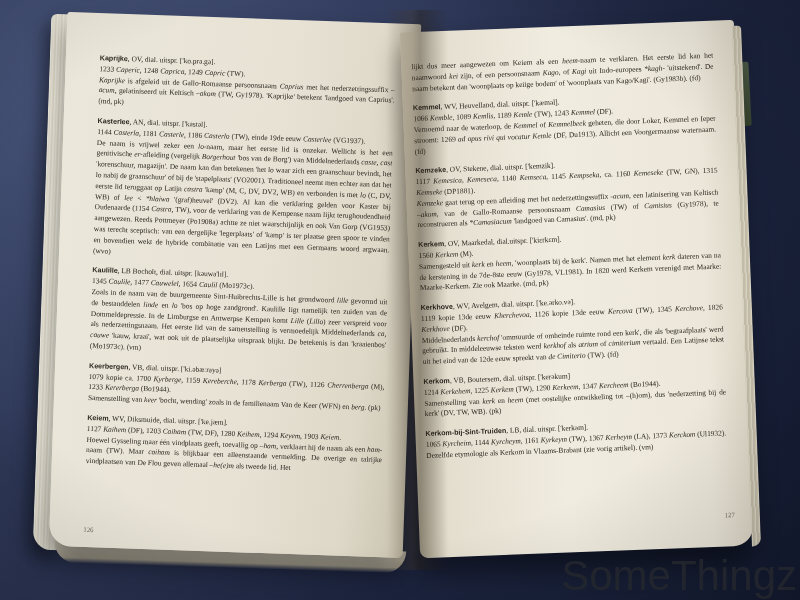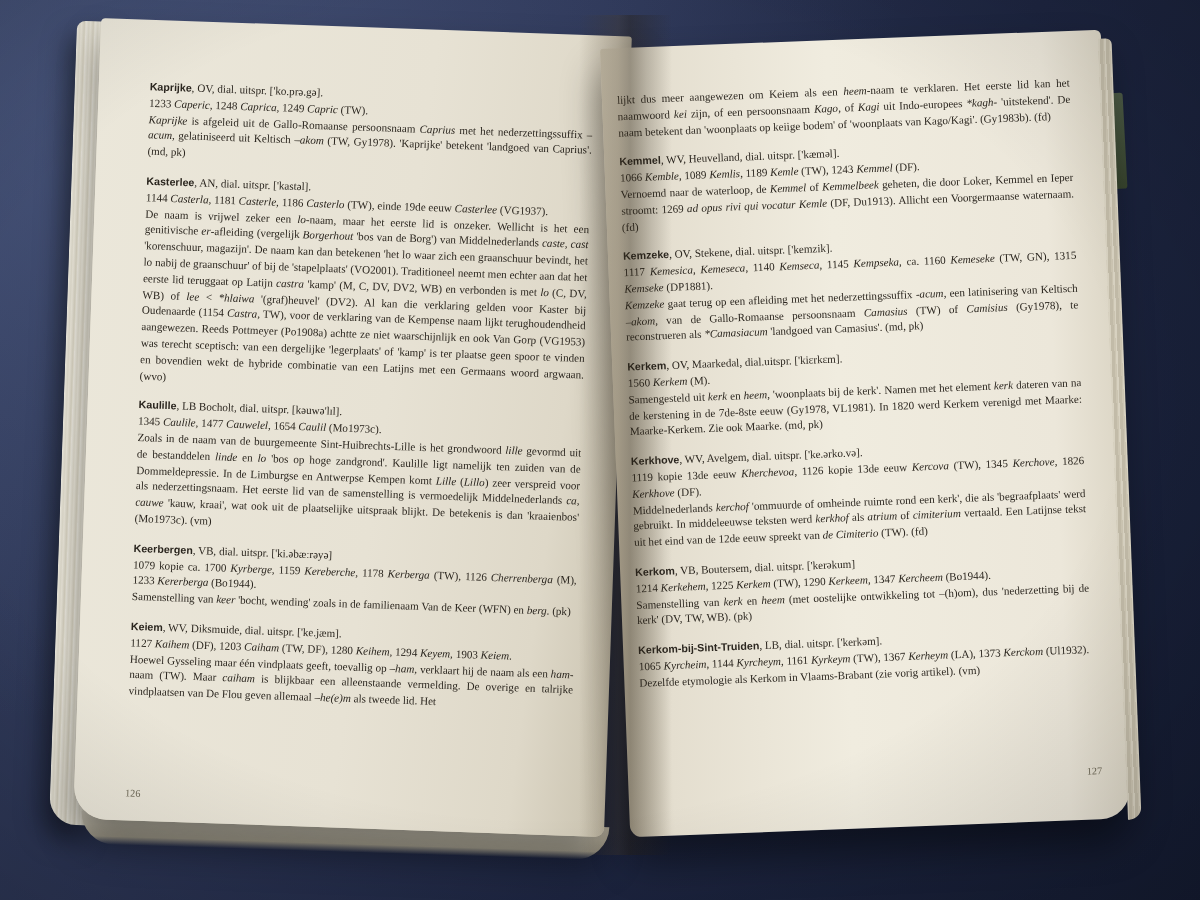--- a/index.html
+++ b/index.html
@@ -175,13 +175,14 @@
           </div>
         </div>
       <div class="page-number">127</div>
     </div>
 
     <div class="gutter"></div>
   </div>
 
   <div class="vignette"></div>
 
+  <div class="watermark">SomeThingz</div>
 </div>
 
 </body></html>

